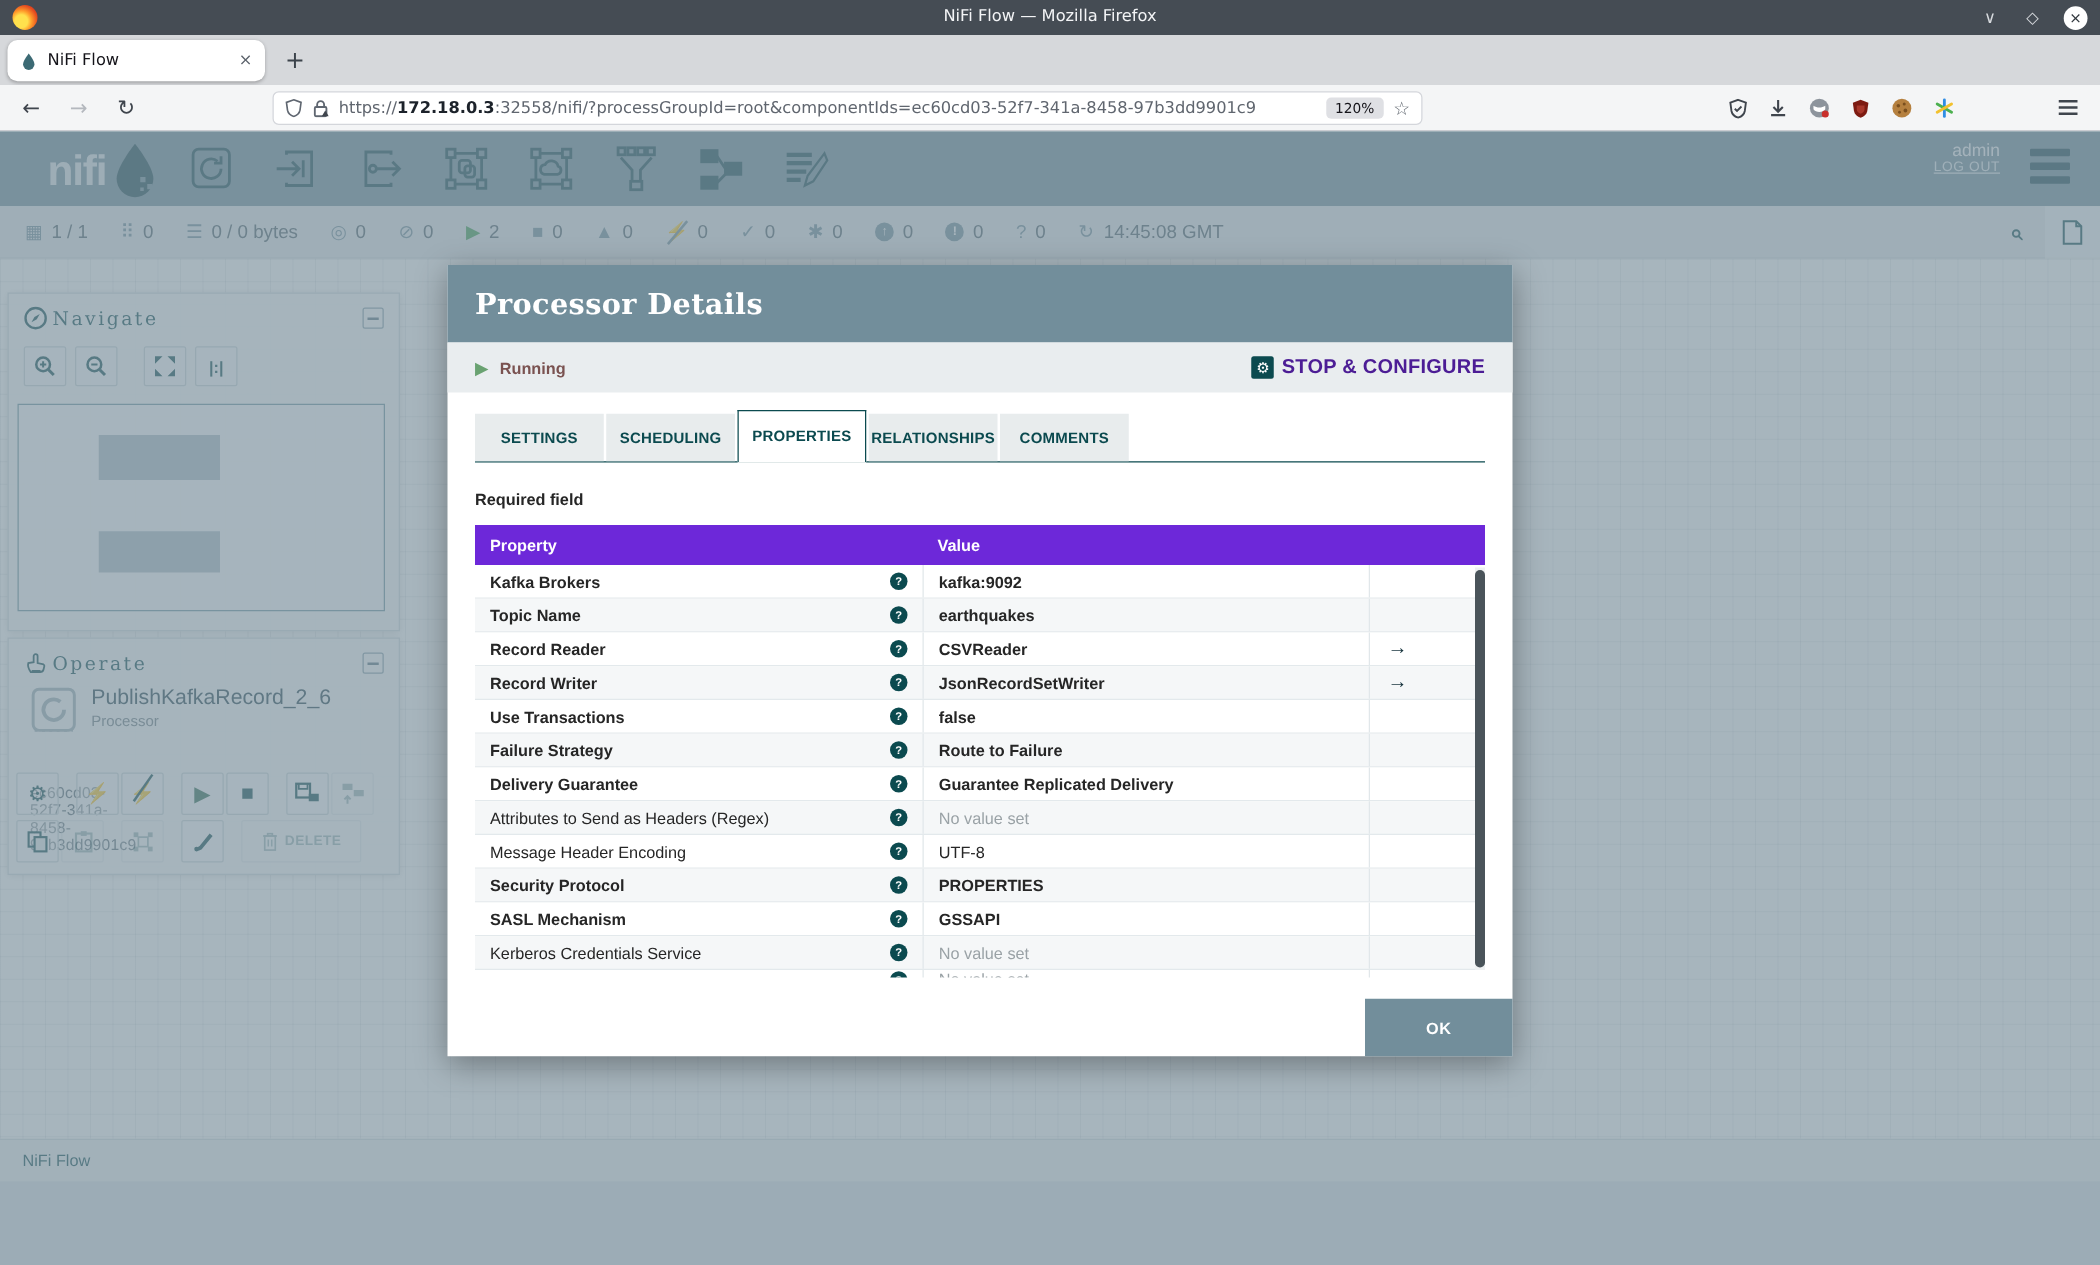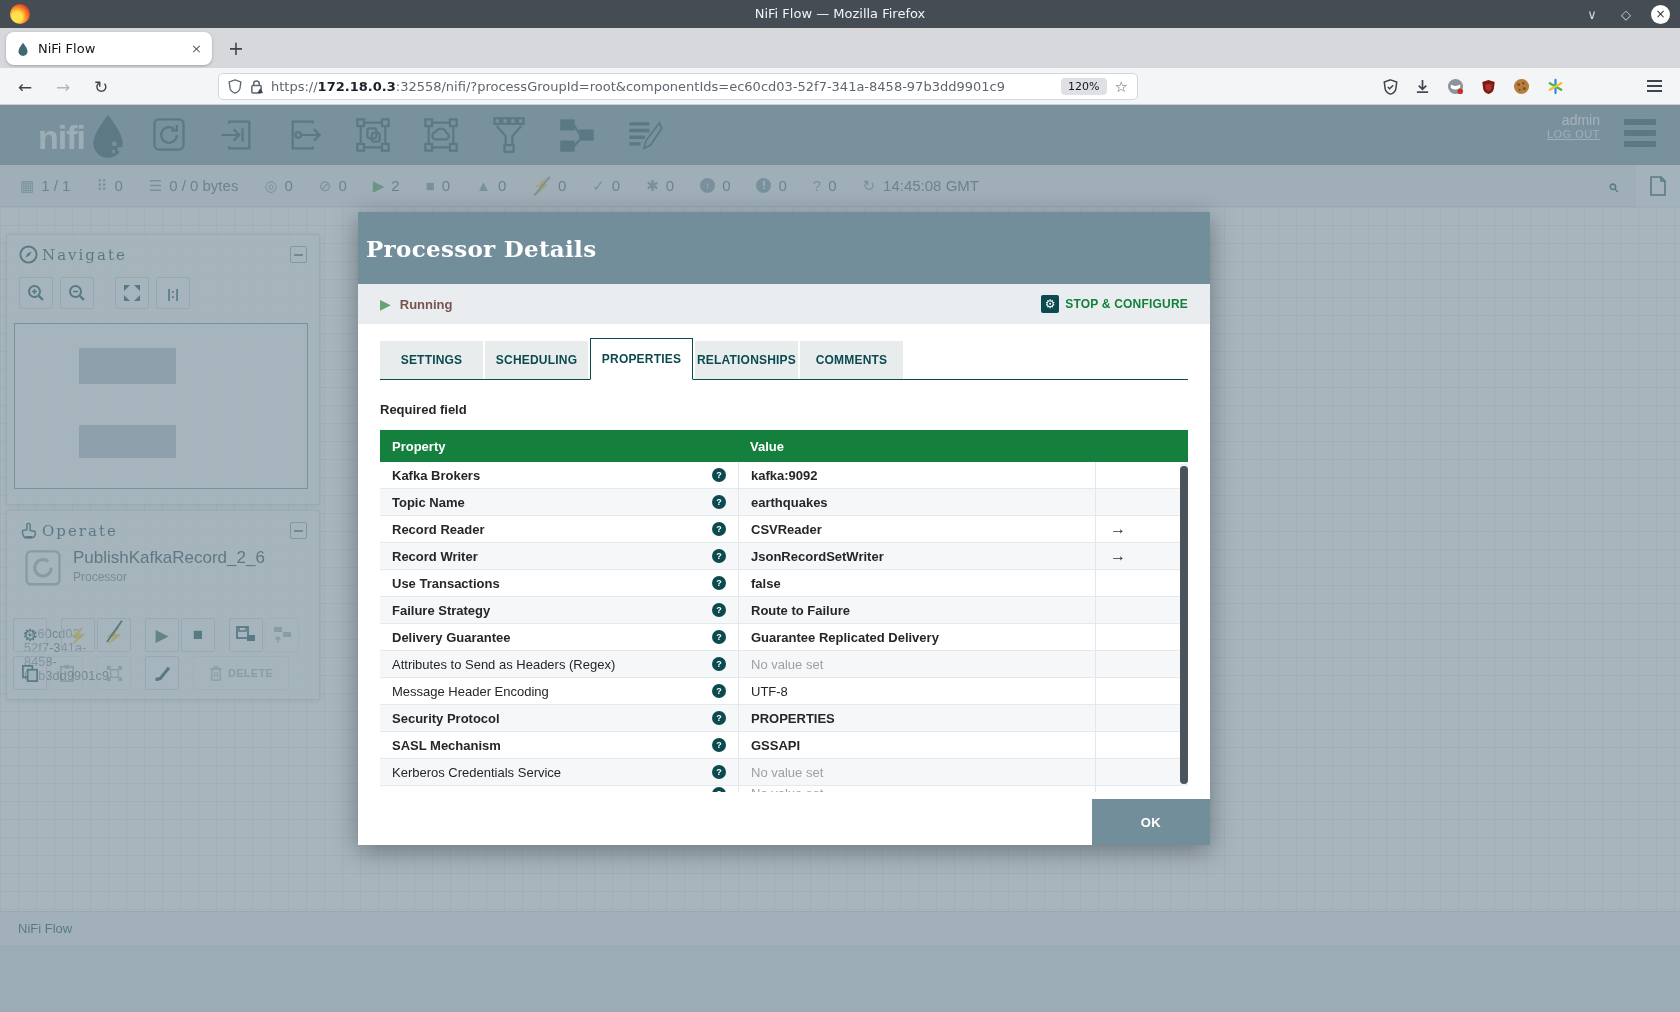--- a/index.html
+++ b/index.html
@@ -100,37 +100,37 @@
   .op-btn { width:34px; height:34px; border:1px solid #ccd6da; border-radius:2px; display:flex; align-items:center;
     justify-content:center; color:#0b4a4f; font-size:17px; background:rgba(255,255,255,.3); }
   .op-btn.disabled { opacity:.38; }
   .del-btn { width:96px; font-size:11px; font-weight:bold; gap:5px; letter-spacing:.3px; }
   .bolt { position:relative; font-size:16px; }
   .xbolt::after { content:''; position:absolute; left:3px; top:15px; width:26px; height:2px; background:#0b4a4f; transform:rotate(-55deg); transform-origin:left; }
 
   
   .dialog { position:absolute; left:358px; top:107px; width:852px; height:633px; background:#fff; z-index:100;
     box-shadow:0 6px 24px rgba(0,0,0,.35); }
-  .dlg-hd { height:72px; background:#728e9b; display:flex; align-items:center; padding-left:8px; }
+  .dlg-hd { height:62px; background:#728e9b; display:flex; align-items:center; padding-left:22px; }
   .dlg-title { font-family:"DejaVu Serif",serif; font-size:23px; font-weight:bold; color:#fff; letter-spacing:.3px; }
   .dlg-status { height:40px; background:#e9edef; display:flex; align-items:center; padding:0 22px; }
   .run-tri { color:#69a271; font-size:14px; margin-right:9px; }
   .run-txt { color:#7a5250; font-size:13px; font-weight:bold; }
   .stopcfg { margin-left:auto; display:flex; align-items:center; gap:6px; }
   .gear-box { width:18px; height:18px; background:#0b4a4f; color:#fff; font-size:12px; display:flex;
     align-items:center; justify-content:center; border-radius:2px; }
-  .stopcfg-label { color:#15803d; font-size:12px; font-weight:bold; letter-spacing:.2px; }
+  .stopcfg-label { color:#4c1d95; font-size:16px; font-weight:bold; letter-spacing:.2px; }
   .dlg-body { position:relative; padding:14px 22px 0 22px; }
   .tabs { display:flex; align-items:flex-end; border-bottom:1px solid #0b4a4f; height:42px; }
   .tab { width:103px; height:38px; margin-right:2px; background:#e8eced; color:#0b4a4f; font-size:12px; font-weight:bold;
     display:flex; align-items:center; justify-content:center; letter-spacing:.2px; }
   .tab.active { height:42px; background:#fff; border:1px solid #0b4a4f; border-bottom:1px solid #fff; margin-bottom:-1px; }
   .req-note { margin-top:22px; font-size:13px; font-weight:bold; color:#262626; }
   .ptable { position:relative; margin-top:13px; width:808px; }
-  .phead { display:grid; grid-template-columns:358px 357px 1fr; background:#15803d; height:32px; align-items:center; }
+  .phead { display:grid; grid-template-columns:358px 357px 1fr; background:#6d28d9; height:32px; align-items:center; }
   .phead div { color:#fff; font-size:13px; font-weight:bold; padding-left:12px; }
   .pbody { position:relative; }
   .prow { display:grid; grid-template-columns:358px 357px 1fr; height:27px; background:#fff; border-bottom:1px solid #e3e9ec; }
   .prow.alt { background:#f5f7f8; }
   .pcell { display:flex; align-items:center; font-size:13px; color:#262626; padding-left:12px; }
   .prow.req .pname span:first-child, .prow.req .pval { font-weight:bold; }
   .pname { justify-content:space-between; padding-right:12px; }
   .pval { border-left:1px solid #e1e7ea; }
   .pval.empty { color:#9aa2a6; font-weight:normal !important; }
   .pgoto { border-left:1px solid #e1e7ea; padding-left:14px; }

